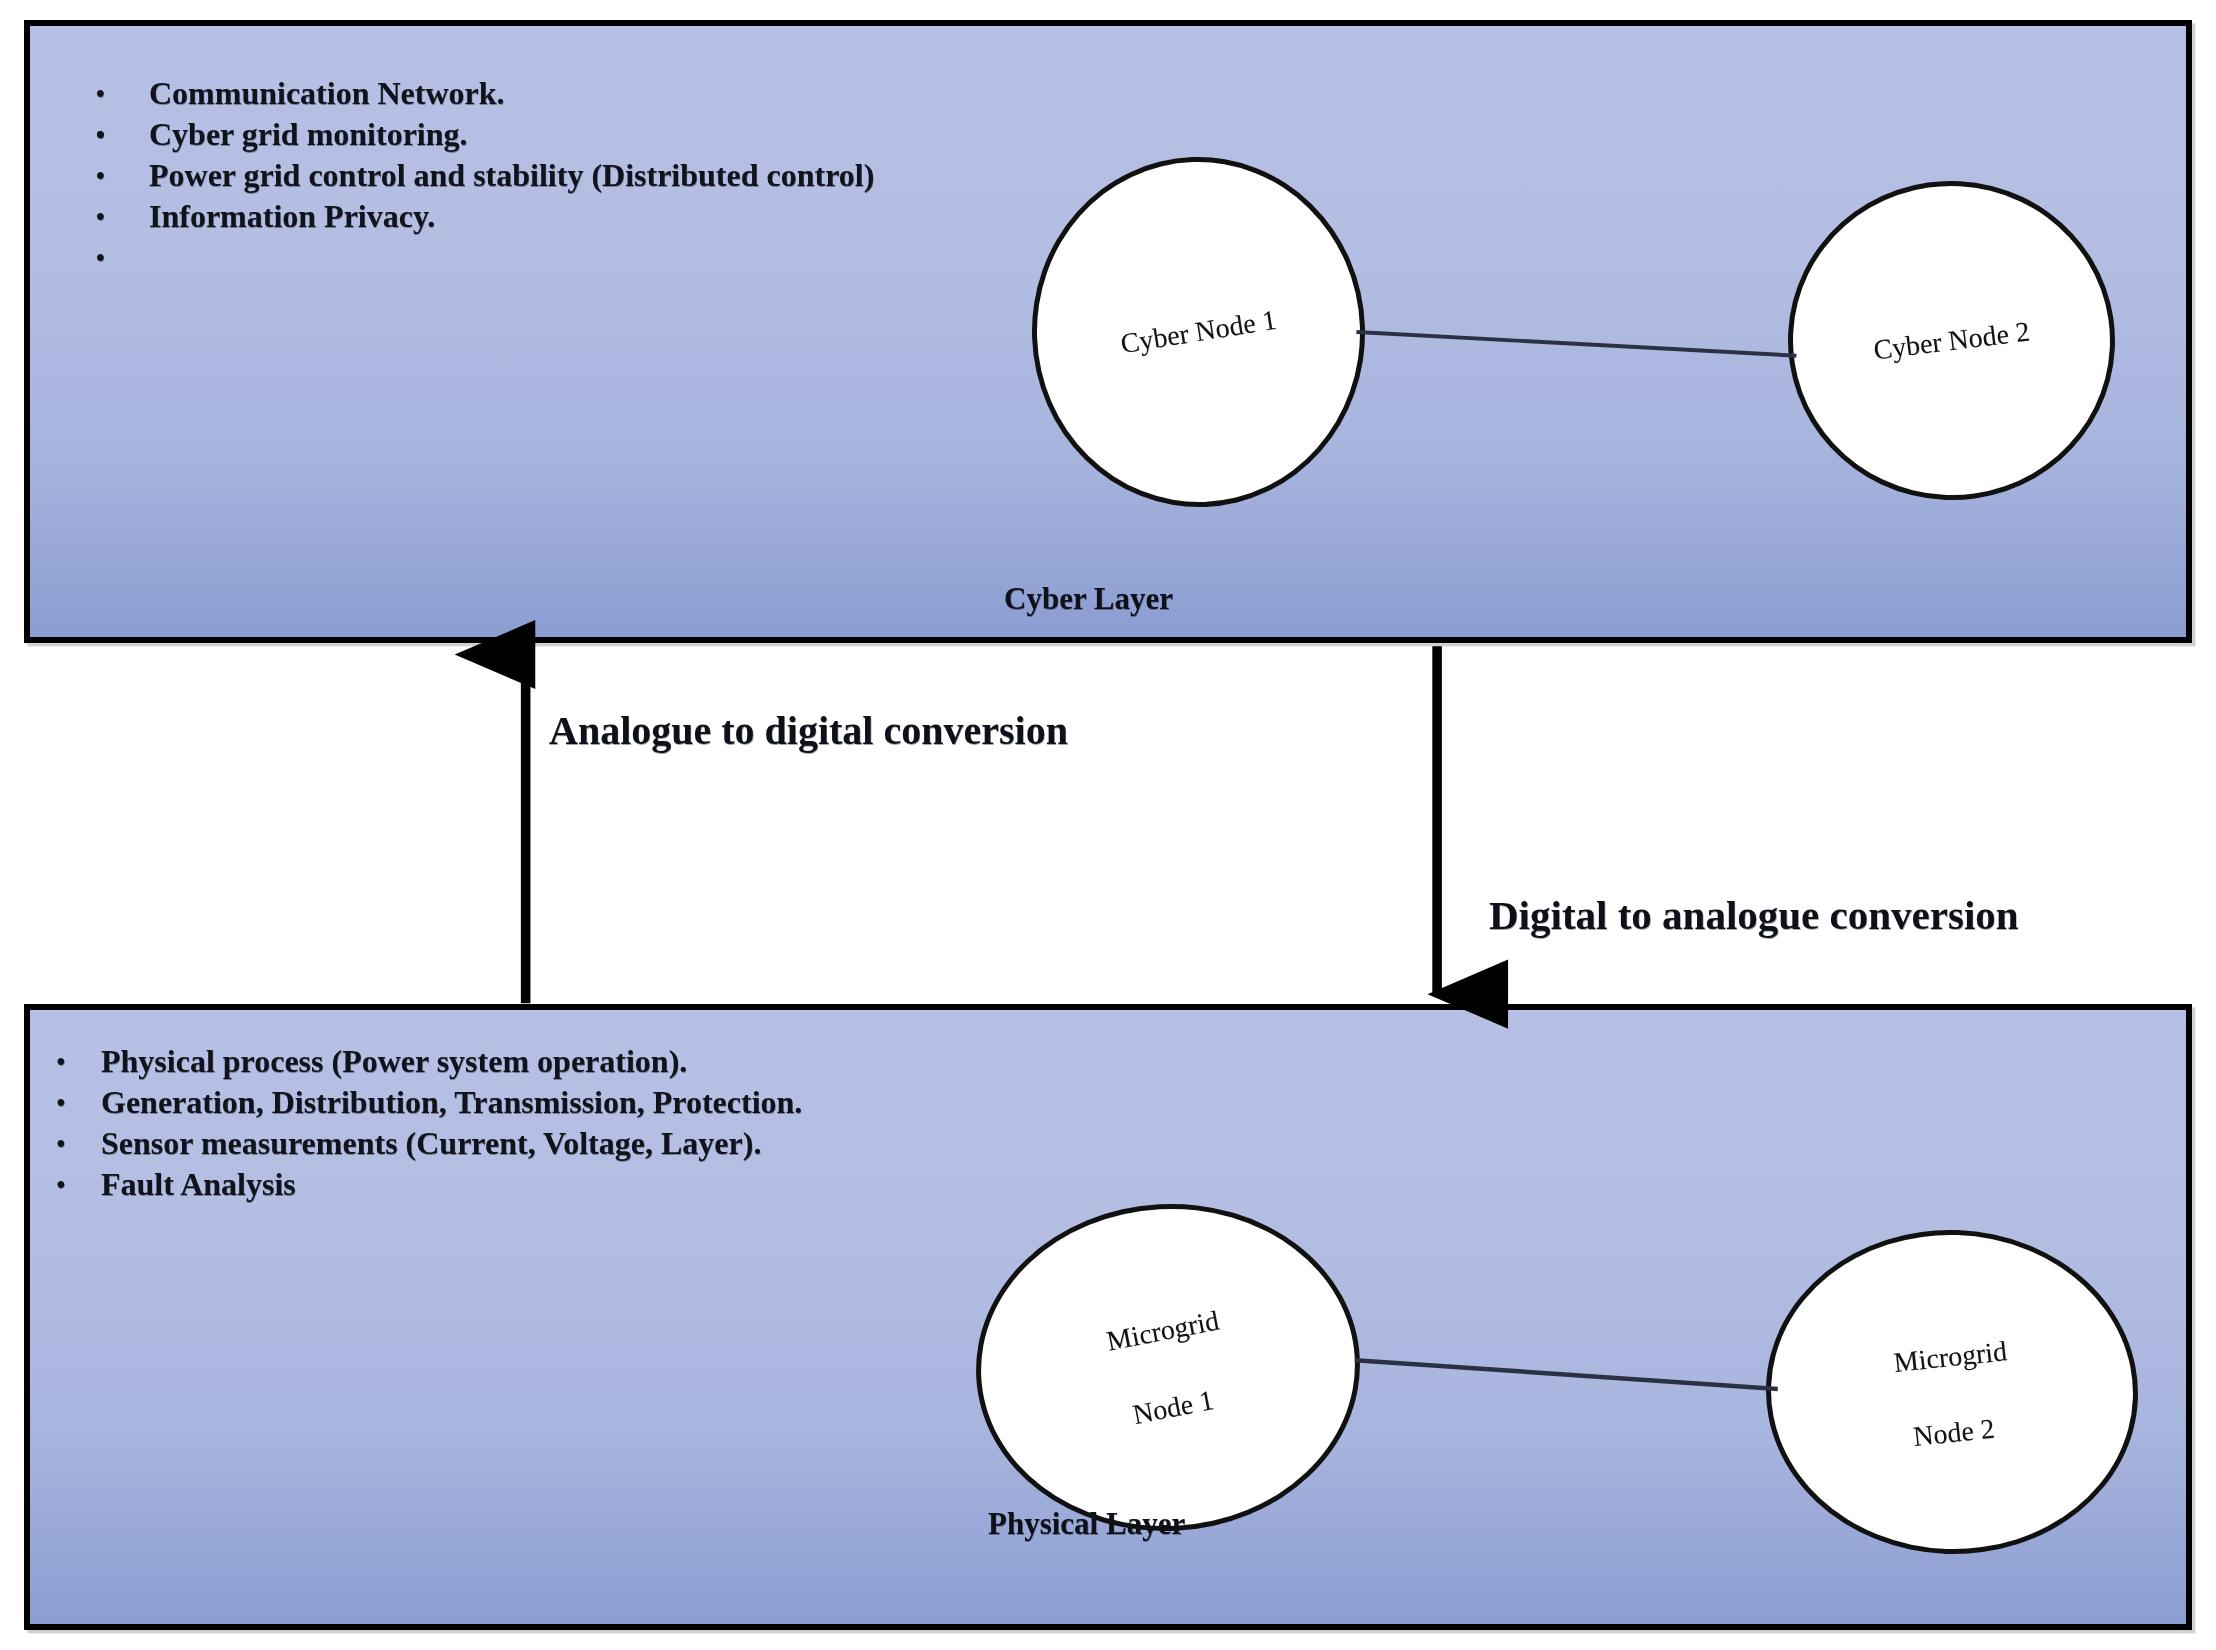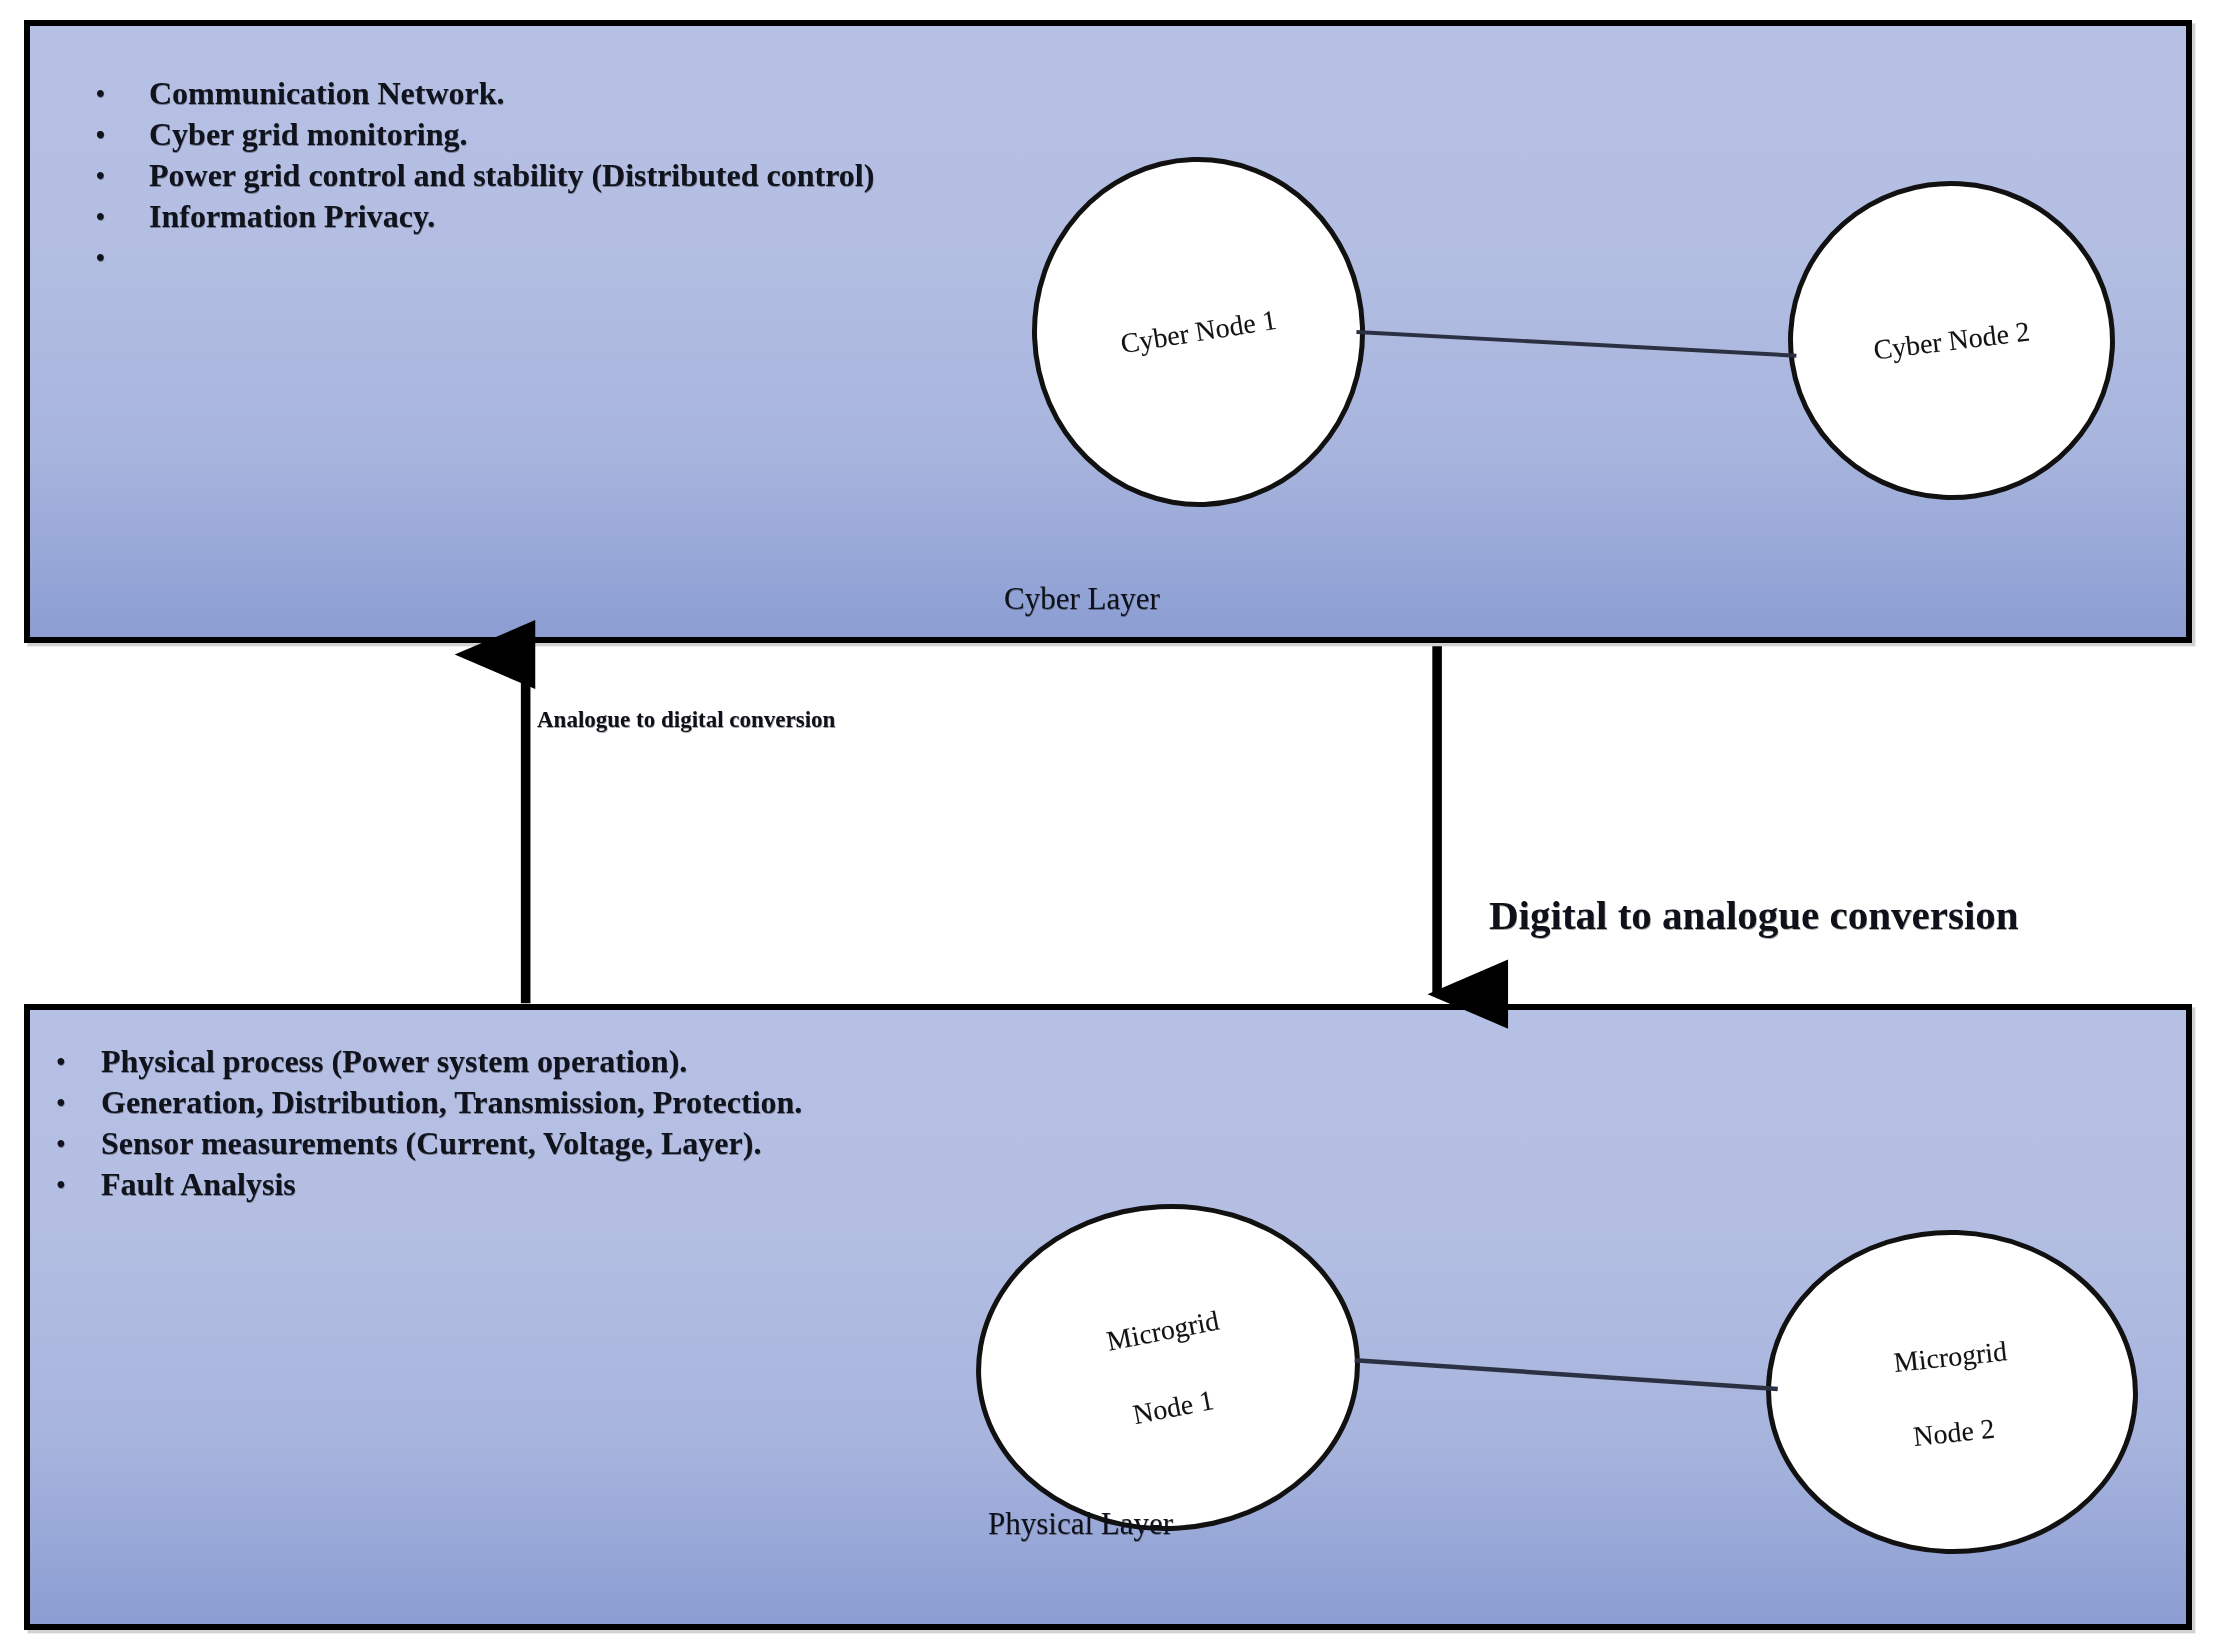--- a/index.html
+++ b/index.html
@@ -91,21 +91,21 @@
   #physical-bullets li .bullet-dot {
     left: 5.6px;
     top: 0;
     font-size: 25px;
   }
 
   
   .layer-caption {
     position: absolute;
     font-size: 31px;
-    font-weight: normal;
+    font-weight: bold;
     color: #0e1119;
     text-shadow: 0.6px 0.6px 0 rgba(0,0,0,0.35);
     white-space: nowrap;
     text-align: right;
   }
   #cyber-layer-caption {
     left: 1004px;
     top: 581px;
   }
   #physical-layer-caption {
@@ -267,18 +267,18 @@
 
     <line x1="2405" y1="588" x2="3185" y2="630" stroke="#2b3142" stroke-width="7"></line>
 
     <line x1="2402" y1="2411" x2="3152" y2="2462" stroke="#2b3142" stroke-width="8"></line>
 
     <line x1="932" y1="1778" x2="932" y2="1160" stroke="#000000" stroke-width="17" marker-end="url(#arrowhead-up)"></line>
 
     <line x1="2548" y1="1145" x2="2548" y2="1762" stroke="#000000" stroke-width="17" marker-end="url(#arrowhead-down)"></line>
   </svg>
 
-  <div style="position:absolute; left:537px; top:707px; font-size:23px; font-weight:bold; color:#0e1119; white-space:nowrap; text-shadow:0.6px 0.6px 0 rgba(0,0,0,0.35);">Analogue to digital conversion</div>
+  <div style="position:absolute; left:549px; top:707px; font-size:40px; font-weight:bold; color:#0e1119; white-space:nowrap; text-shadow:0.6px 0.6px 0 rgba(0,0,0,0.35);">Analogue to digital conversion</div>
 
   <div style="position:absolute; left:1489px; top:891px; font-size:41px; font-weight:bold; color:#0e1119; white-space:nowrap; text-shadow:0.6px 0.6px 0 rgba(0,0,0,0.35);">Digital to analogue conversion</div>
 
 </div>
 
 
 </body></html>

